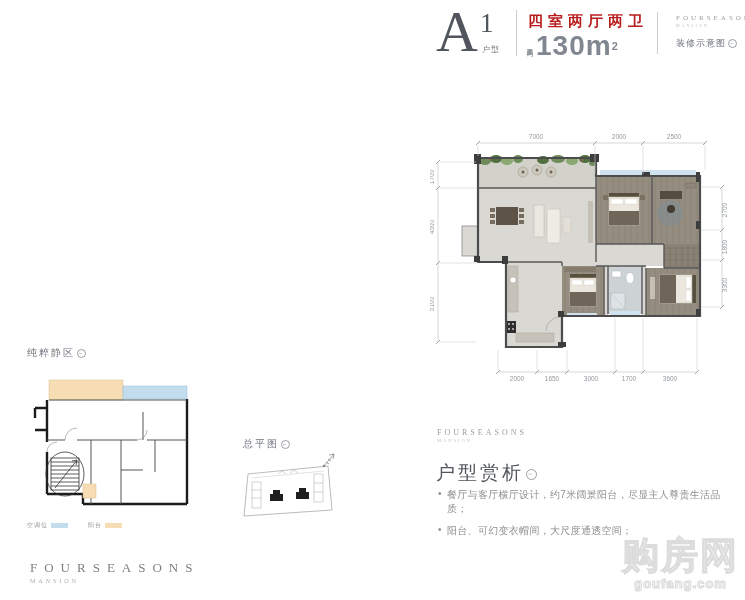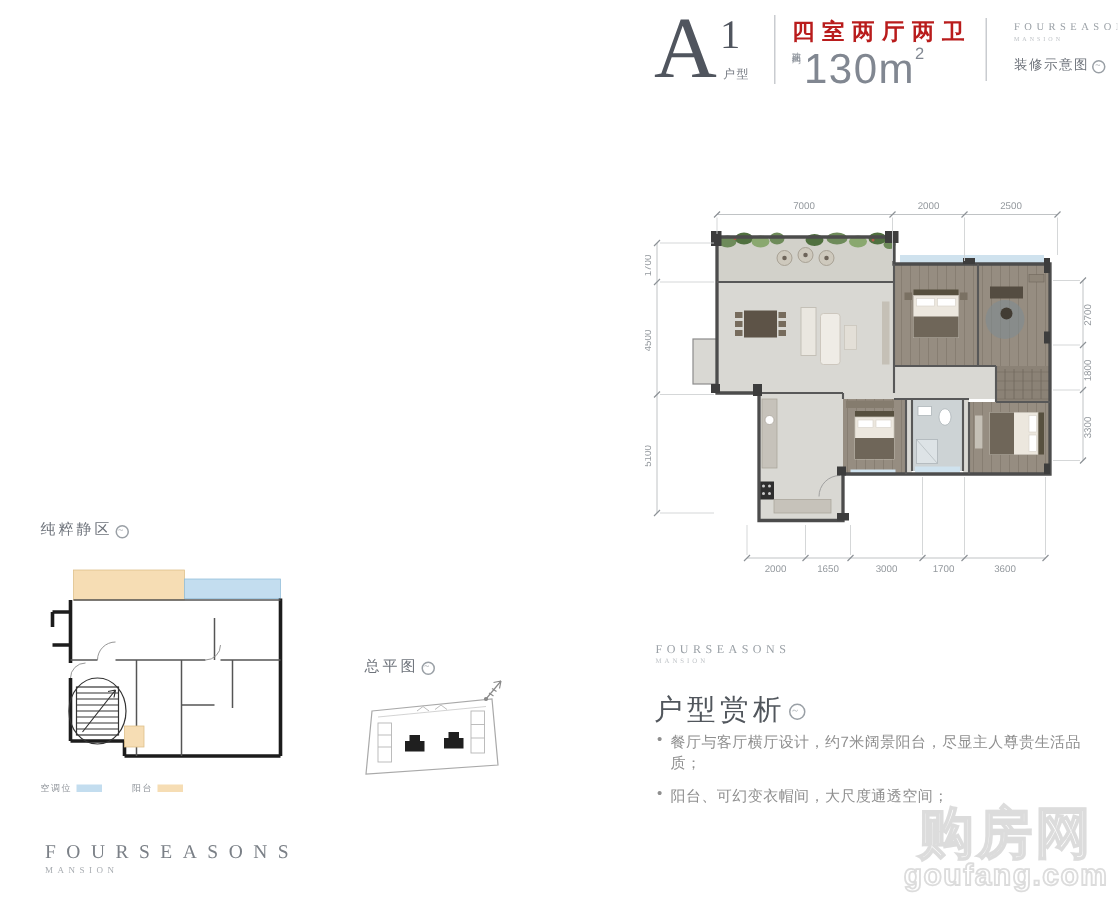--- a/index.html
+++ b/index.html
@@ -9,21 +9,21 @@
 
   
   .hdr-a1 { position:absolute; left:436px; top:6px; width:72px; height:56px; color:#50555e; }
   .hdr-a1 .bigA { font-family:"Liberation Serif", serif; font-size:58px; line-height:52px; font-weight:400; }
   .hdr-a1 .num1 { position:absolute; left:44px; top:2px; font-family:"Liberation Serif", serif; font-size:27px; }
   .hdr-a1 .suffix { position:absolute; left:46px; top:38px; font-size:8px; letter-spacing:1px; color:#757a82;text-align:center; }
   .vdiv { position:absolute; width:1px; background:#c9ccd0; }
   .vdiv.d1 { left:516px; top:10px; height:46px; }
   .vdiv.d2 { left:657px; top:12px; height:42px; }
   .hdr-rooms { position:absolute; left:528px; top:12px; font-size:15px; font-weight:bold; letter-spacing:5px; color:#b91c1c; }
-  .hdr-area { position:absolute; left:525px; top:30px; display:flex; align-items:flex-start; }
+  .hdr-area { position:absolute; left:525px; top:30px; display:flex; align-items:center;font-weight:bold; }
   .hdr-area .pre { writing-mode:vertical-rl; font-size:6px; color:#8d939b; letter-spacing:1px; margin-right:2px; margin-bottom:3px; }
   .hdr-area .val { font-size:28px; color:#818791; letter-spacing:1px; }
   .hdr-area sup { font-size:11px; color:#818791; }
   .brand { font-family:"Liberation Serif", serif; color:#9aa0a6; }
   .brand .line1 { letter-spacing:3px; }
   .brand .line2 { letter-spacing:2px; color:#bfc3c7; margin-top:1px; }
   .brand.tr { position:absolute; left:676px; top:14px; font-size:7px; }
   .brand.tr .line2 { font-size:4px; }
   .hdr-note { position:absolute; left:676px; top:37px; font-size:9px; letter-spacing:1px; color:#6e737b; }
   .circ { display:inline-block; width:9px; height:9px; border:1px solid #9aa0a6; border-radius:50%;
@@ -59,21 +59,21 @@
 
   
   .brand.ft { position:absolute; left:30px; top:560px; font-size:13px; color:#7b8087; }
   .brand.ft .line1 { letter-spacing:7px; }
   .brand.ft .line2 { font-size:6px; letter-spacing:3px; color:#aaaeb3; margin-top:2px; }
 
   
   .wm { position:absolute; right:6px; bottom:6px; text-align:center; font-weight:bold; color:#ffffff;
         -webkit-text-stroke:1.2px #dcdcdc; text-shadow:0 0 1px #e2e2e2; }
   .wm .l1 { font-size:37px; letter-spacing:2px; line-height:36px; }
-  .wm .l2 { font-size:20px; letter-spacing:1px; line-height:20px; }
+  .wm .l2 { font-size:13px; letter-spacing:1px; line-height:20px; }
 </style>
 </head>
 <body>
 
 <div class="page">
 
   <div class="hdr-a1">
     <span class="bigA">A</span>
     <span class="num1">1</span>
     <span class="suffix">户型</span>

